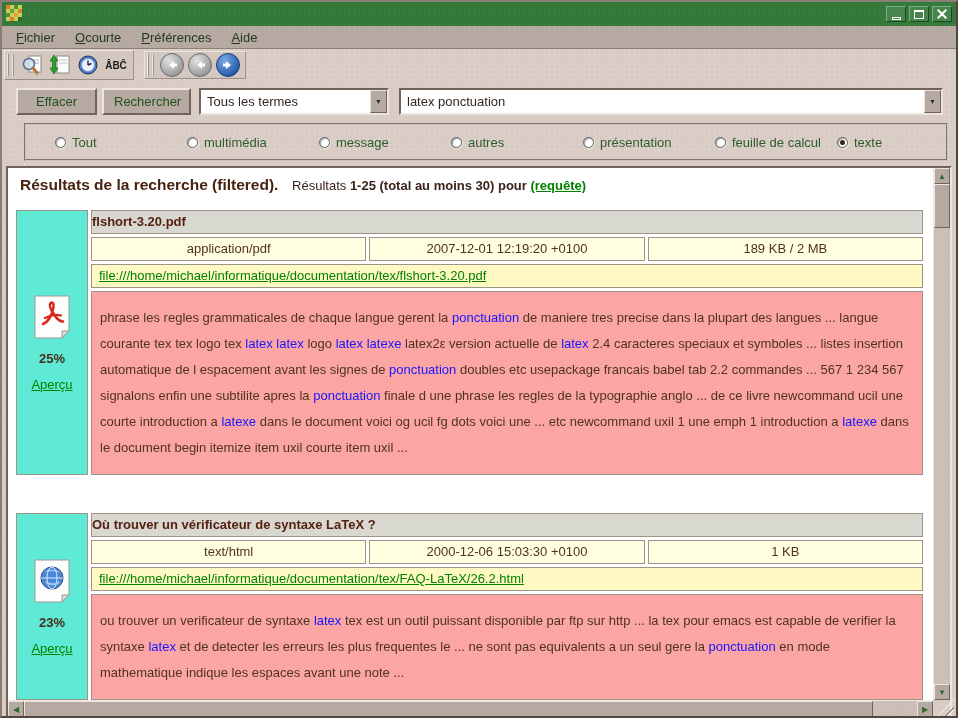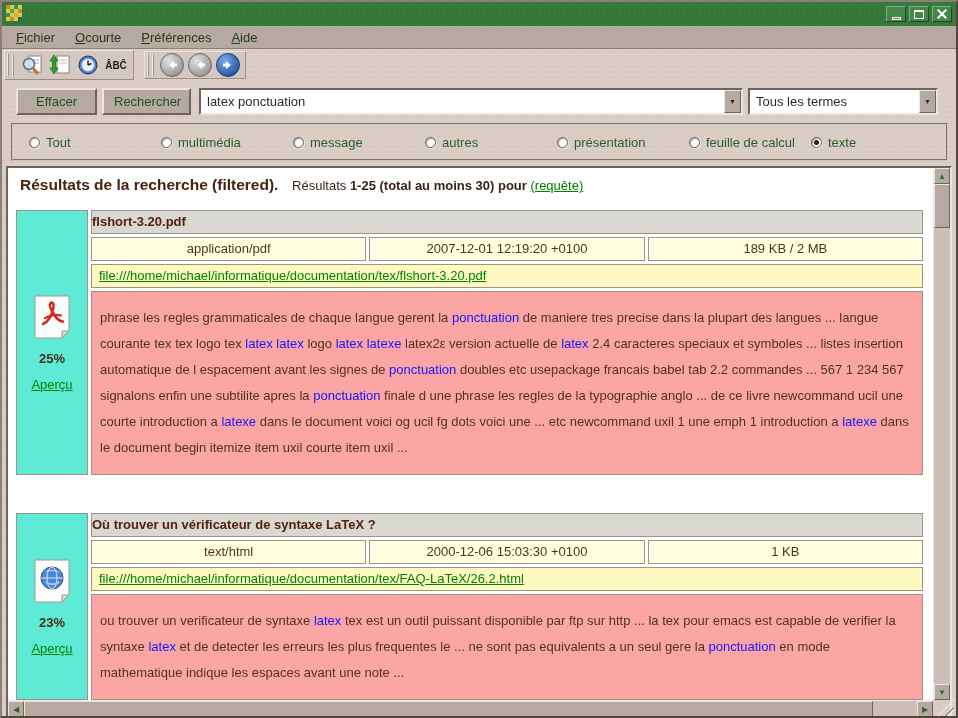--- a/index.html
+++ b/index.html
@@ -88,23 +88,23 @@
   .combo-arrow{
     margin-left:auto; width:17px; align-self:stretch; background:#b5a9a1;
     border-top:1px solid #ece4de; border-left:1px solid #ece4de;
     border-bottom:1px solid #6f635b; border-right:1px solid #6f635b;
     display:flex; align-items:center; justify-content:center;
     font-size:7px; color:#2b2b2b;
   }
 
   
   .filterframe{
-    flex:0 0 38px; height:38px; margin:8px 8px 0 9px;
+    flex:0 0 38px; height:38px; margin:8px 8px 0 22px;
     border:2px groove #cfc3bb;
-    display:flex; align-items:center; padding:0 16px;
+    display:flex; align-items:center; padding:0 29px;
   }
   .filter{ display:flex; align-items:center; gap:6px; color:#2d5c2d; width:132px; cursor:default; }
   .filter:nth-child(6){ width:122px; } .filter:last-child{ width:auto; }
   .radio{
     width:11px; height:11px; border-radius:50%; background:#fff; position:relative;
     border:1px solid #5c5c5c; box-shadow:inset 1px 1px 1px rgba(0,0,0,.35), 1px 1px 0 #ece4de;
     flex:0 0 11px;
   }
   .radio.sel::after{
     content:""; position:absolute; left:2px; top:2px; width:5px; height:5px;
@@ -117,21 +117,21 @@
     border-top:2px solid #6f635b; border-left:2px solid #6f635b;
     border-bottom:2px solid #ece4de; border-right:2px solid #ece4de;
     display:grid; grid-template-columns:1fr 17px; grid-template-rows:1fr 17px;
     background:#d9ccc4;
   }
   .viewport{ background:#fff; overflow:hidden; padding:6px 4px 0 8px; }
 
   .results-header{ margin:2px 0 16px 4px; color:#3a2318; }
   .rh-title{ font-size:15.5px; font-weight:bold; color:#47220f; margin-right:10px; }
   .rh-small b{ color:#3a2318; }
-  .qlink{ color:#008200; font-weight:normal; text-decoration:underline; cursor:pointer; }
+  .qlink{ color:#008200; font-weight:bold; text-decoration:underline; cursor:pointer; }
 
   .result{
     display:grid; grid-template-columns:72px 1fr; grid-template-rows:24px 24px 24px 1fr;
     gap:3px; margin-right:6px;
   }
   .result.first{ margin-bottom:38px; }
   .rleft{
     grid-row:1/5; background:#5eead4; border:1px solid #9c9484;
     display:flex; flex-direction:column; align-items:center; justify-content:center; gap:11px;
   }
@@ -276,26 +276,26 @@
         <svg width="12" height="12" viewBox="0 0 12 12">
             <path d="M4 2 L9 6 L4 10 L4 7.6 L1 7.6 L1 4.4 L4 4.4 Z" fill="#fff"></path>
           </svg>
       </button>
     </div>
   </div>
 
   <div class="searchrow">
     <button class="btn clear">Effacer</button>
     <button class="btn search">Rechercher</button>
+    <div class="combo mode">
+      <span class="combo-text">Tous les termes</span>
+      <span class="combo-arrow">▼</span>
+    </div>
     <div class="combo query">
       <span class="combo-text">latex ponctuation</span>
-      <span class="combo-arrow">▼</span>
-    </div>
-    <div class="combo mode">
-      <span class="combo-text">Tous les termes</span>
       <span class="combo-arrow">▼</span>
     </div>
   </div>
 
   <div class="filterframe">
     <label class="filter">
         <span class="radio"></span>
         <span>Tout</span>
       </label>
     <label class="filter">

